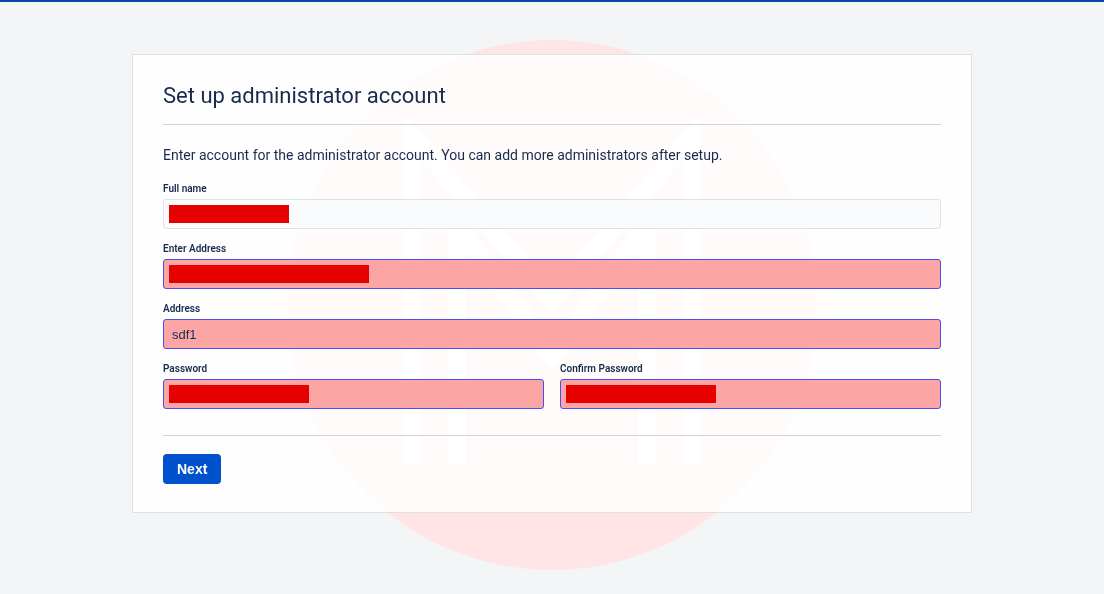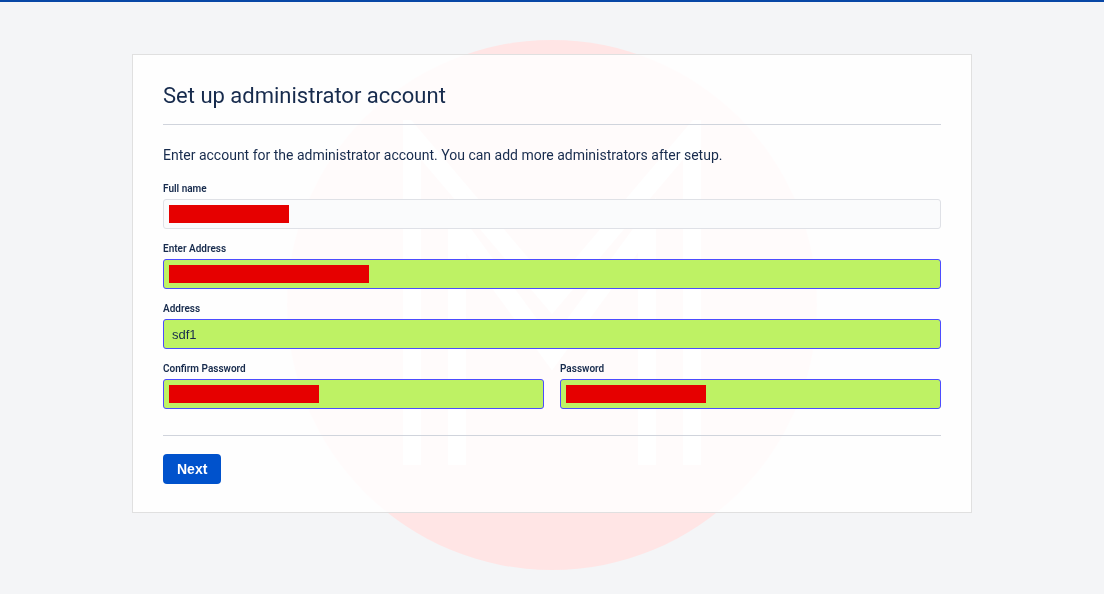--- a/index.html
+++ b/index.html
@@ -85,21 +85,21 @@
       height: 30px;
       padding: 4px 8px;
       font-size: 13px;
       color: #172b4d;
       border: 1px solid #dfe1e6;
       border-radius: 3px;
       background-color: #fafbfc;
     }
     input.highlighted {
       border: 1px solid #4c4cff;
-      background-color: #bef264;
+      background-color: #fca5a5;
     }
     .redact {
       position: absolute;
       background-color: #e60000;
       height: 18px;
       z-index: 2;
     }
     .input-wrap {
       position: relative;
     }
@@ -159,31 +159,31 @@
 
   <div class="form-group">
     <label class="label">Address</label>
     <div class="input-wrap">
       <input type="text" class="highlighted" value="sdf1" style="">
     </div>
   </div>
 
   <div class="form-row">
     <div class="form-group">
+      <label class="label">Password</label>
+      <div class="input-wrap">
+        <input type="password" class="highlighted" value="" style="">
+        <div class="redact" style="left:6px; top:6px; width:140px;"></div>
+      </div>
+    </div>
+    <div class="form-group">
       <label class="label">Confirm Password</label>
       <div class="input-wrap">
         <input type="password" class="highlighted" value="" style="">
         <div class="redact" style="left:6px; top:6px; width:150px;"></div>
-      </div>
-    </div>
-    <div class="form-group">
-      <label class="label">Password</label>
-      <div class="input-wrap">
-        <input type="password" class="highlighted" value="" style="">
-        <div class="redact" style="left:6px; top:6px; width:140px;"></div>
       </div>
     </div>
   </div>
 
   <hr class="bottom-divider">
 
   <div class="btn-row">
     <button class="btn-primary">Next</button>
   </div>
 </div>

